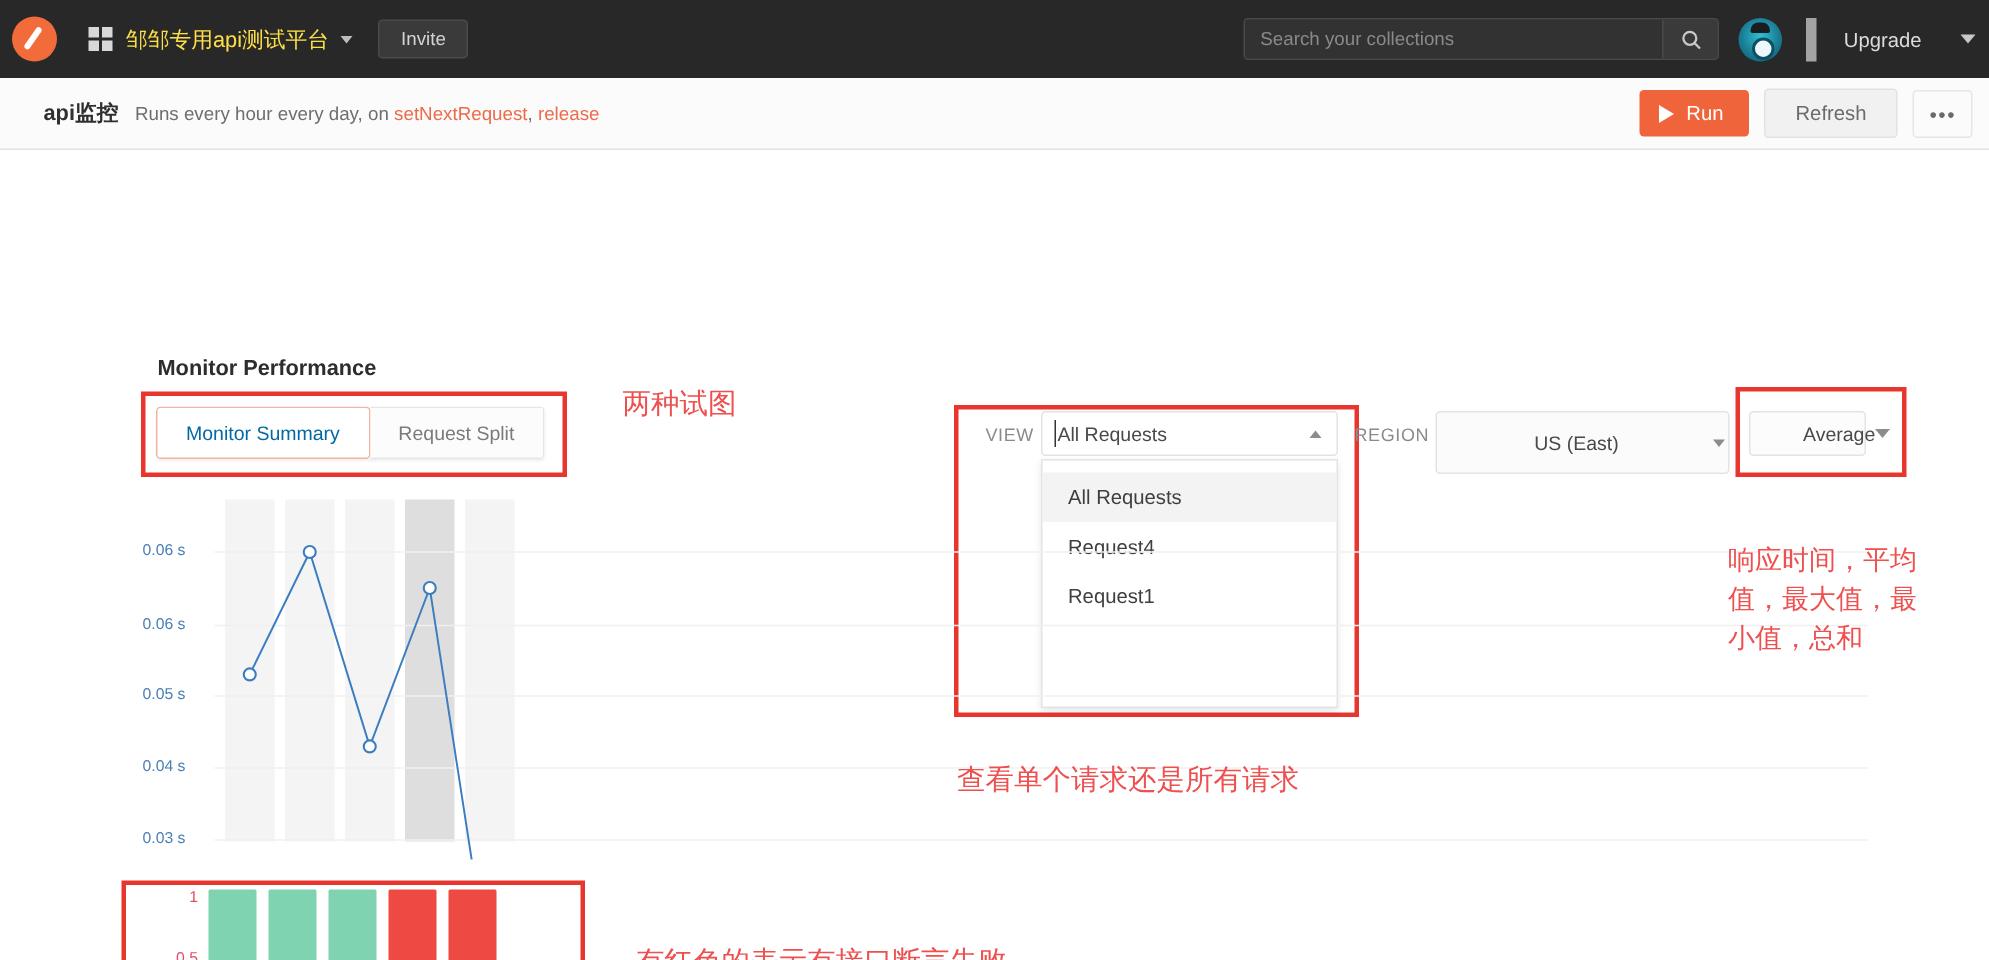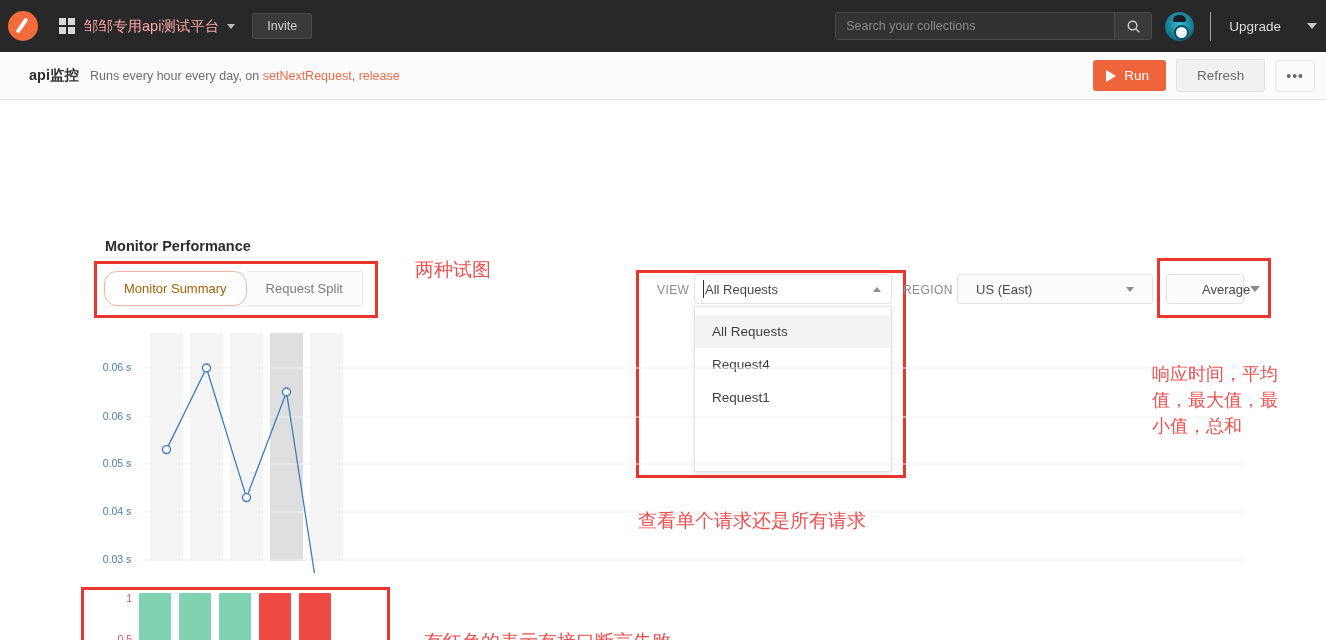--- a/index.html
+++ b/index.html
@@ -28,21 +28,21 @@
     background: #ffffff;
     transform: rotate(35deg);
   }
   .grid-icon {
     width: 16px; height: 16px; margin-left: 21px; flex: none;
     display: grid; grid-template-columns: 7px 7px; grid-template-rows: 7px 7px;
     gap: 2px;
   }
   .grid-icon i { background: #d8d8d8; display: block; }
   .workspace-name {
-    color: #fca5a5; font-size: 14.5px; margin-left: 9px; white-space: nowrap; text-align: center;
+    color: #fde047; font-size: 14.5px; margin-left: 9px; white-space: nowrap; text-align: center;
   }
   .caret-down {
     width: 0; height: 0; margin-left: 8px; flex: none;
     border-left: 4.5px solid transparent; border-right: 4.5px solid transparent;
     border-top: 5px solid #bdbdbd;
   }
   .invite-btn {
     margin-left: 17px; flex: none;
     background: #3a3a3a; color: #d3d3d3;
     border: 1px solid #4a4a4a; border-radius: 3px;
@@ -75,21 +75,21 @@
     width: 13px; height: 7px; border-radius: 6px 6px 2px 2px; background: #1b1b22;
   }
   .avatar::after {
     content: ""; position: absolute; left: 9px; top: 13px;
     width: 11px; height: 11px; border-radius: 50%;
     background: #eef7fb; border: 2px solid #0e4f61;
   }
   .upgrade-btn {
     margin-left: 16px; flex: none;
     background: #282828; color: #dcdcdc; border: none;
-    border-left: 1px solid #a3a3a3;
+    border-left: 7px solid #a3a3a3;
     font-size: 13.5px; padding: 7px 18px; cursor: pointer; font-family: inherit;
   }
   .topbar-caret {
     flex: none; margin-left: 8px; margin-right: 9px;
     width: 0; height: 0;
     border-left: 5px solid transparent; border-right: 5px solid transparent;
     border-top: 6px solid #c8c8c8;
   }
 
   
@@ -148,43 +148,43 @@
     position: absolute; left: 104px; top: 171px;
     display: flex; border-radius: 3px; overflow: hidden;
     box-shadow: 0 1px 2px rgba(0,0,0,.07);
   }
   .tab {
     font-size: 13px; padding: 9px 19px; cursor: pointer;
     background: #fcfcfc; color: #7b7b7b;
     border: 1px solid #e6e6e6; font-family: inherit;
   }
   .tab.active {
-    color: #a16207; background: #ffffff;
-    border: 1px solid #f0b6a5; border-radius: 13px;
+    color: #0369a1; background: #ffffff;
+    border: 1px solid #f0b6a5; border-radius: 3px;
   }
   .tab:last-child { border-left: none; }
 
   
   .ctrl-label {
     position: absolute; font-size: 12px; color: #8b8b8b; letter-spacing: .4px;
   }
   .lbl-view   { left: 657px; top: 183px; }
   .lbl-region { left: 903px; top: 183px; }
 
   .select-box {
     position: absolute; background: #fbfbfb; border: 1px solid #e3e3e3;
     border-radius: 3px; font-size: 13px; color: #494949;
     display: flex; align-items: center; cursor: pointer;
   }
   .view-select {
     left: 694px; top: 174px; width: 198px; height: 30px;
     background: #ffffff; padding: 0 10px;
   }
   .view-select .val { flex: 1 1 auto; }
-  .region-select { left: 957px; top: 174px; width: 196px; height: 30px; padding: 0 18px; }
+  .region-select { left: 957px; top: 174px; width: 196px; height: 42px; padding: 0 2px; text-align: center; }
   .region-select .val { flex: 1 1 auto; }
   .avg-select {
     left: 1166px; top: 174px; width: 78px; height: 30px; padding: 0 9px;
     background: #fcfcfc;
   }
   .avg-select .val { flex: 1 1 auto; margin-left: 26px; }
   .caret-sm {
     width: 0; height: 0; flex: none;
     border-left: 4.5px solid transparent; border-right: 4.5px solid transparent;
     border-top: 5px solid #8c8c8c;
@@ -212,21 +212,21 @@
     padding-top: 8px;
   }
   .dd-item {
     font-size: 13.5px; color: #3f3f3f; padding: 9px 17px; cursor: pointer;
   }
   .dd-item.sel { background: #f3f3f3; }
 
   
   .linechart { position: absolute; left: 95px; top: 228px; width: 1160px; height: 245px; }
   .ylab {
-    position: absolute; font-size: 10.5px; color: #4a7fb5; text-align: center;
+    position: absolute; font-size: 10.5px; color: #4a7fb5; text-align: left;
     width: 44px; left: 0;
   }
 
   
   .barchart { position: absolute; left: 92px; top: 490px; width: 300px; height: 135px; }
   .blab {
     position: absolute; font-size: 10.5px; color: #e0516a; text-align: right;
     width: 18px; left: 22px;
   }
   .bar {

